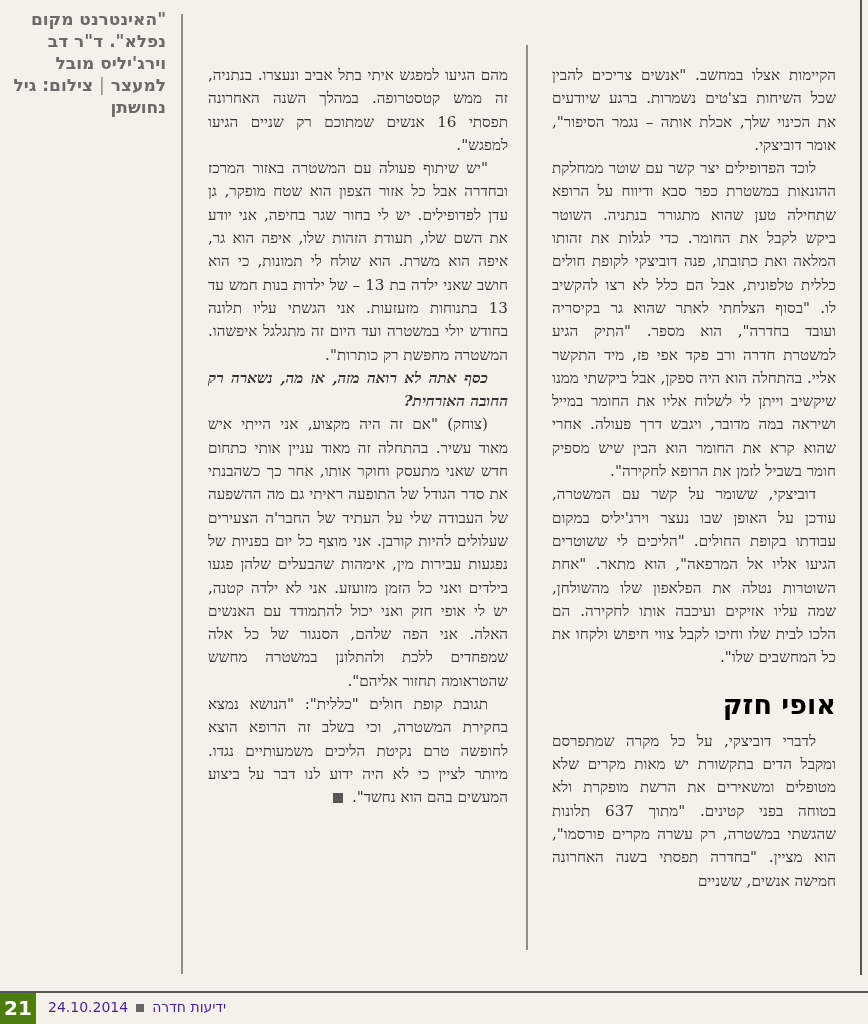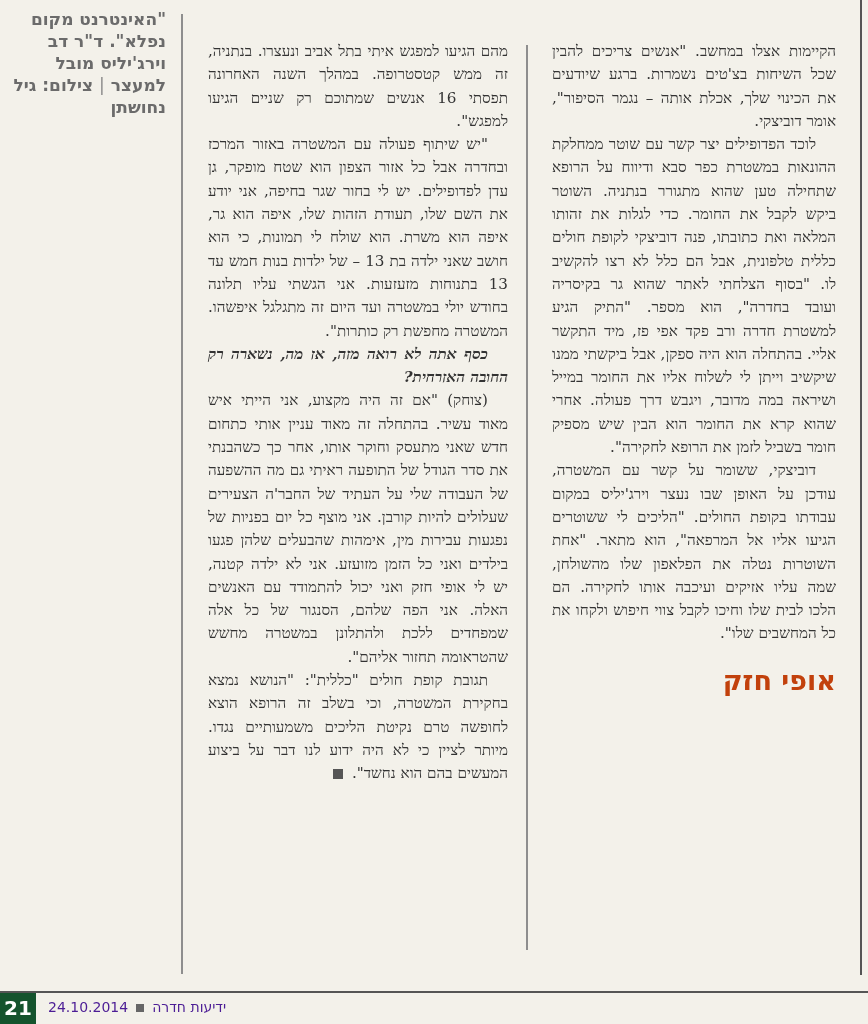--- a/index.html
+++ b/index.html
@@ -12,37 +12,37 @@
   .caption {
     position: absolute; left: 6px; top: 8px; width: 160px;
     direction: rtl; text-align: right;
     font-family: "DejaVu Sans", "Liberation Sans", sans-serif;
     font-weight: bold; font-size: 17px; line-height: 22px; color: #6b6b6b;
   }
   .caption .sep { color: #8a8a8a; font-weight: normal; }
   .vline { position: absolute; background: #8e8e8e; width: 2px; }
   .col {
     position: absolute; direction: rtl; text-align: justify;
-    font-size: 15.2px; line-height: 23.3px; color: #333;
+    font-size: 15.2px; line-height: 23.3px; color: #333; margin-top: 24px;
   }
   .col p { margin: 0; }
   .col p.indent { text-indent: 20px; }
   .col p.q { font-weight: bold; text-indent: 20px; font-style: italic; }
   .col-mid { left: 208px; top: 40px; width: 300px; }
   .col-right { left: 552px; top: 40px; width: 284px; }
   .subhead {
     direction: rtl; text-align: right;
     font-family: "DejaVu Sans", "Liberation Sans", sans-serif;
     font-weight: bold; font-size: 27px; line-height: 34px;
-    color: #c2410c; margin: 18px 0 8px 0;
+    color: #000000; margin: 18px 0 8px 0;
   }
   .footer-line { position: absolute; left: 0; right: 0; top: 991px; height: 2px; background: #555; }
   .page-num {
     position: absolute; left: 0; top: 993px; width: 36px; height: 31px;
-    background: #14532d; color: #fff;
+    background: #4d7c0f; color: #fff;
     font-family: "DejaVu Sans", "Liberation Sans", sans-serif;
     font-weight: bold; font-size: 20px; line-height: 31px; text-align: center;
   }
   .footer-text {
     position: absolute; left: 48px; top: 999px;
     font-family: "DejaVu Sans", "Liberation Sans", sans-serif;
     font-size: 14px; color: #4c1d95; white-space: nowrap;
   }
   .footer-text .bullet { display: inline-block; width: 8px; height: 8px; background: #666; margin: 0 8px; vertical-align: middle; }
   .endmark { display: inline-block; width: 10px; height: 10px; background: #555; vertical-align: middle; margin-right: 4px; }
@@ -66,19 +66,20 @@
   <p class="q">כסף אתה לא רואה מזה, אז מה, נשארה רק החובה האזרחית?</p>
   <p class="indent">(צוחק) "אם זה היה מקצוע, אני הייתי איש מאוד עשיר. בהתחלה זה מאוד עניין אותי כתחום חדש שאני מתעסק וחוקר אותו, אחר כך כשהבנתי את סדר הגודל של התופעה ראיתי גם מה ההשפעה של העבודה שלי על העתיד של החבר'ה הצעירים שעלולים להיות קורבן. אני מוצף כל יום בפניות של נפגעות עבירות מין, אימהות שהבעלים שלהן פגעו בילדים ואני כל הזמן מזועזע. אני לא ילדה קטנה, יש לי אופי חזק ואני יכול להתמודד עם האנשים האלה. אני הפה שלהם, הסנגור של כל אלה שמפחדים ללכת ולהתלונן במשטרה מחשש שהטראומה תחזור אליהם".</p>
   <p class="indent"><span>תגובת קופת חולים "כללית": "הנושא נמצא בחקירת המשטרה, וכי בשלב זה הרופא הוצא לחופשה טרם נקיטת הליכים משמעותיים נגדו. מיותר לציין כי לא היה ידוע לנו דבר על ביצוע המעשים בהם הוא נחשד".</span> <span class="endmark"></span></p>
 </div>
 
 <div class="col col-right">
   <p>הקיימות אצלו במחשב. "אנשים צריכים להבין שכל השיחות בצ'טים נשמרות. ברגע שיודעים את הכינוי שלך, אכלת אותה – נגמר הסיפור", אומר דוביצקי.</p>
   <p class="indent">לוכד הפדופילים יצר קשר עם שוטר ממחלקת ההונאות במשטרת כפר סבא ודיווח על הרופא שתחילה טען שהוא מתגורר בנתניה. השוטר ביקש לקבל את החומר. כדי לגלות את זהותו המלאה ואת כתובתו, פנה דוביצקי לקופת חולים כללית טלפונית, אבל הם כלל לא רצו להקשיב לו. "בסוף הצלחתי לאתר שהוא גר בקיסריה ועובד בחדרה", הוא מספר. "התיק הגיע למשטרת חדרה ורב פקד אפי פז, מיד התקשר אליי. בהתחלה הוא היה ספקן, אבל ביקשתי ממנו שיקשיב וייתן לי לשלוח אליו את החומר במייל ושיראה במה מדובר, ויגבש דרך פעולה. אחרי שהוא קרא את החומר הוא הבין שיש מספיק חומר בשביל לזמן את הרופא לחקירה".</p>
   <p class="indent">דוביצקי, ששומר על קשר עם המשטרה, עודכן על האופן שבו נעצר וירג'יליס במקום עבודתו בקופת החולים. "הליכים לי ששוטרים הגיעו אליו אל המרפאה", הוא מתאר. "אחת השוטרות נטלה את הפלאפון שלו מהשולחן, שמה עליו אזיקים ועיכבה אותו לחקירה. הם הלכו לבית שלו וחיכו לקבל צווי חיפוש ולקחו את כל המחשבים שלו".</p>
   <div class="subhead">אופי חזק</div>
+  <p class="indent">לדברי דוביצקי, על כל מקרה שמתפרסם ומקבל הדים בתקשורת יש מאות מקרים שלא מטופלים ומשאירים את הרשת מופקרת ולא בטוחה בפני קטינים. "מתוך 637 תלונות שהגשתי במשטרה, רק עשרה מקרים פורסמו", הוא מציין. "בחדרה תפסתי בשנה האחרונה חמישה אנשים, ששניים</p>
 </div>
 
 <div class="footer-line"></div>
 <div class="page-num">21</div>
 <div class="footer-text">
   <span>ידיעות חדרה</span><span class="bullet"></span><span>24.10.2014</span>
 </div>
 
 </body></html>

